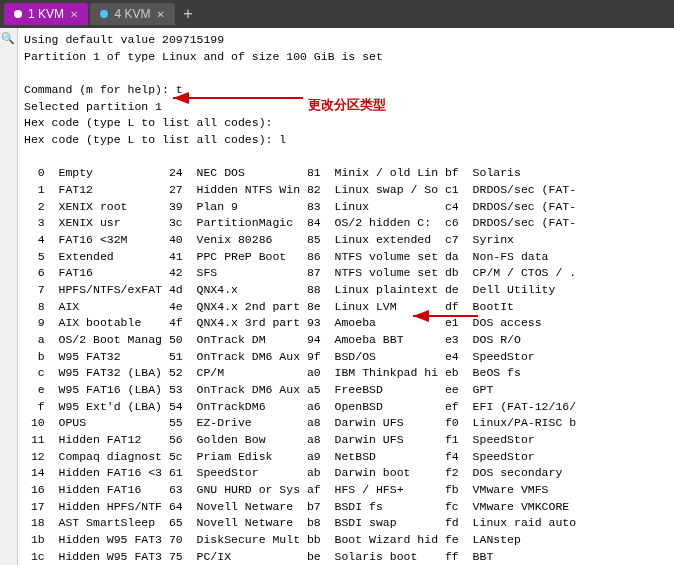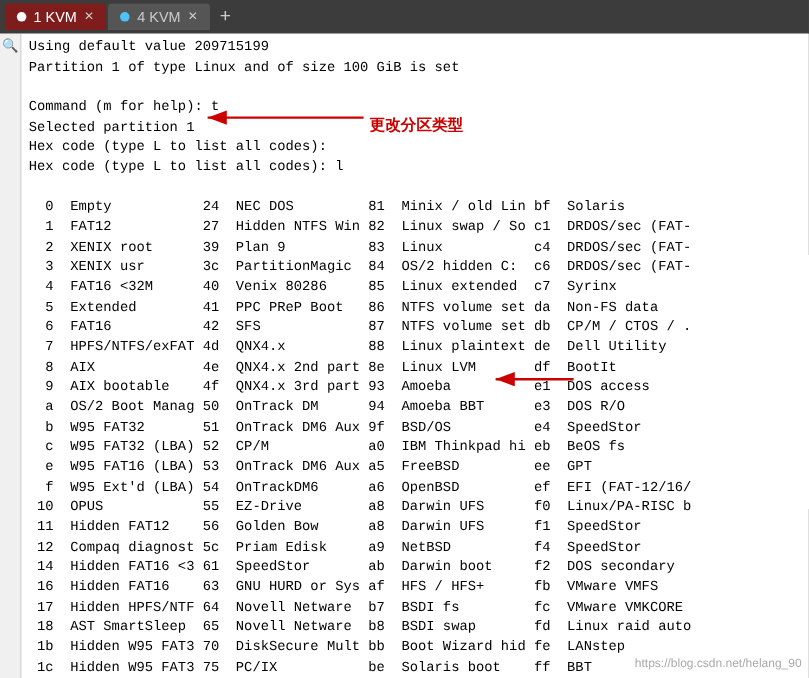--- a/index.html
+++ b/index.html
@@ -29,21 +29,21 @@
       height: 22px;
       border-radius: 3px 3px 0 0;
       font-size: 12px;
       font-family: Arial, sans-serif;
       cursor: pointer;
       gap: 6px;
       color: #ccc;
       background: #555;
     }
     .tab.active {
-      background: #7f1d1d;
+      background: #a21caf;
       color: #fff;
     }
     .tab .tab-dot {
       width: 8px;
       height: 8px;
       border-radius: 50%;
       background: #4fc3f7;
     }
     .tab.active .tab-dot {
       background: #fff;
@@ -104,21 +104,21 @@
       font-family: 'Courier New', Courier, monospace;
       font-size: 11.5px;
       white-space: pre;
       line-height: 1.45;
     }
 
     
     .annotation {
       position: absolute;
       color: #cc0000;
-      font-family: Liberation Mono, monospace;
+      font-family: Liberation Sans, sans-serif;
       font-size: 13px;
       font-weight: bold;
       pointer-events: none;
     }
 
     
     .watermark {
       position: absolute;
       bottom: 4px;
       right: 6px;
@@ -208,15 +208,14 @@
 
     <svg class="arrow" style="top:278px; left:390px; width:80px; height:20px;">
       <defs>
         <marker id="arrowhead2" markerWidth="8" markerHeight="6" refX="8" refY="3" orient="auto">
           <polygon points="0 0, 8 3, 0 6" fill="#cc0000"></polygon>
         </marker>
       </defs>
       <line x1="70" y1="10" x2="5" y2="10" stroke="#cc0000" stroke-width="2" marker-end="url(#arrowhead2)"></line>
     </svg>
 
-    <div class="watermark">https://blog.csdn.net/helang_90</div>
   </div>
 </div>
 
 </body></html>

